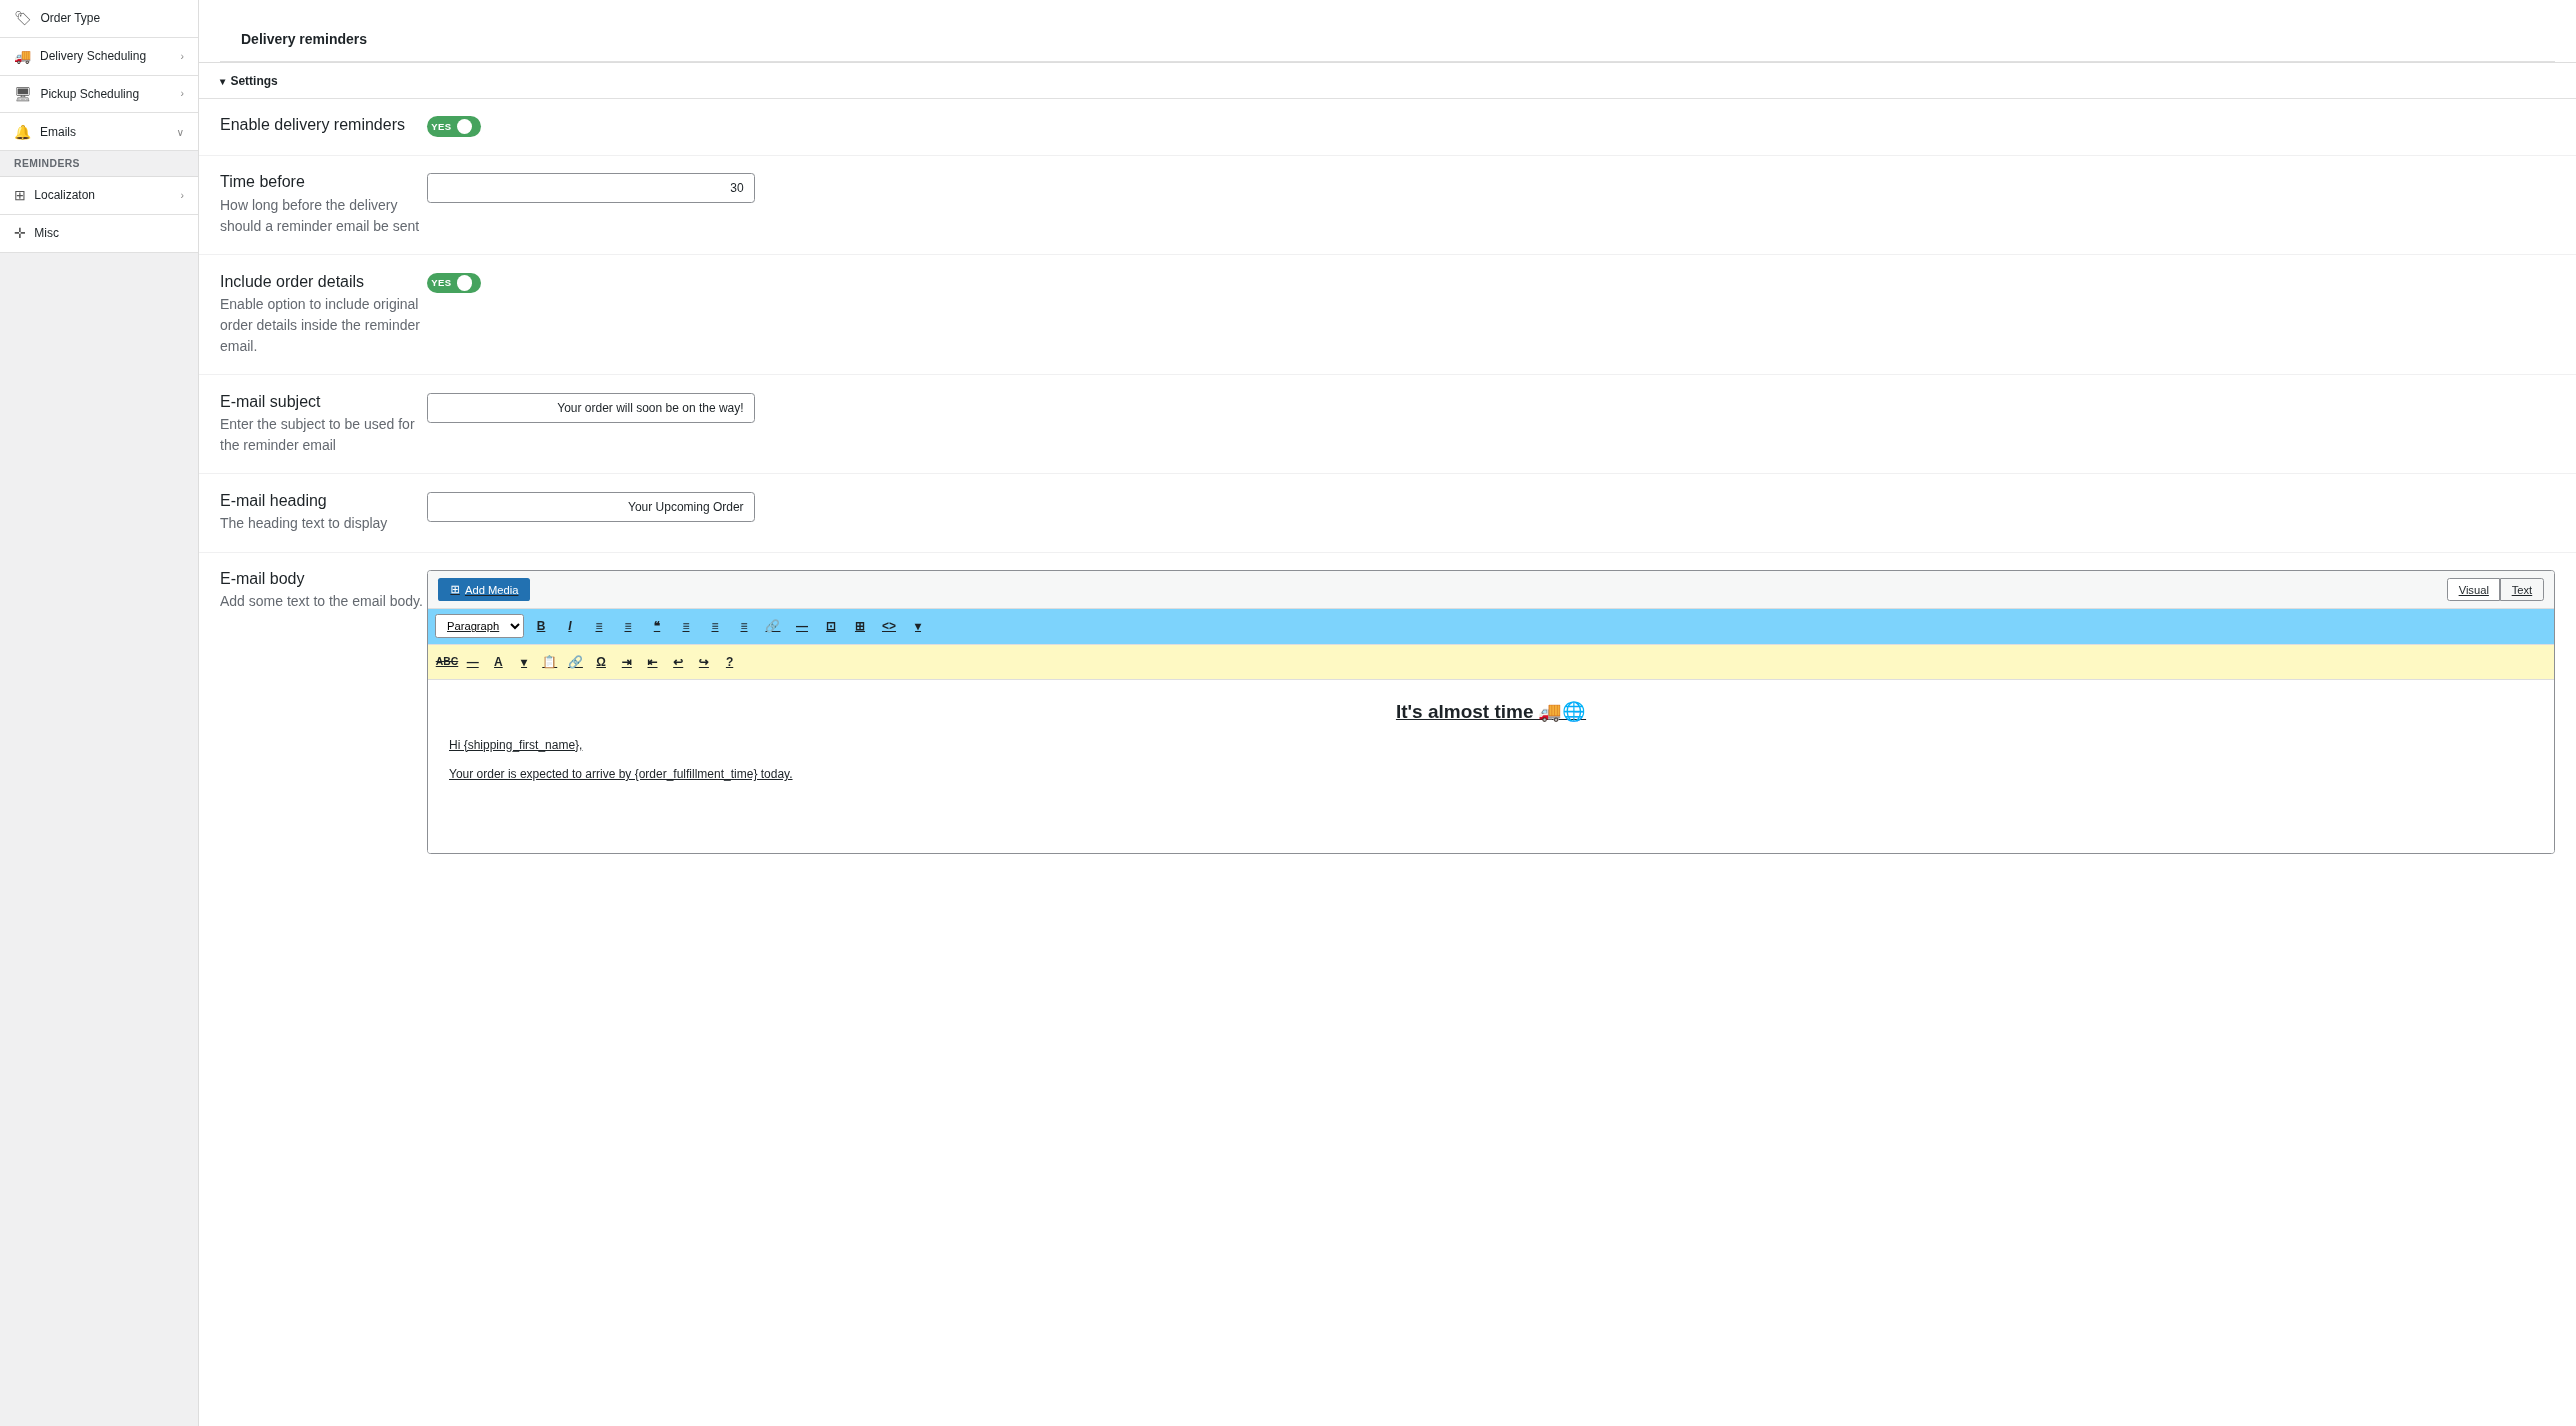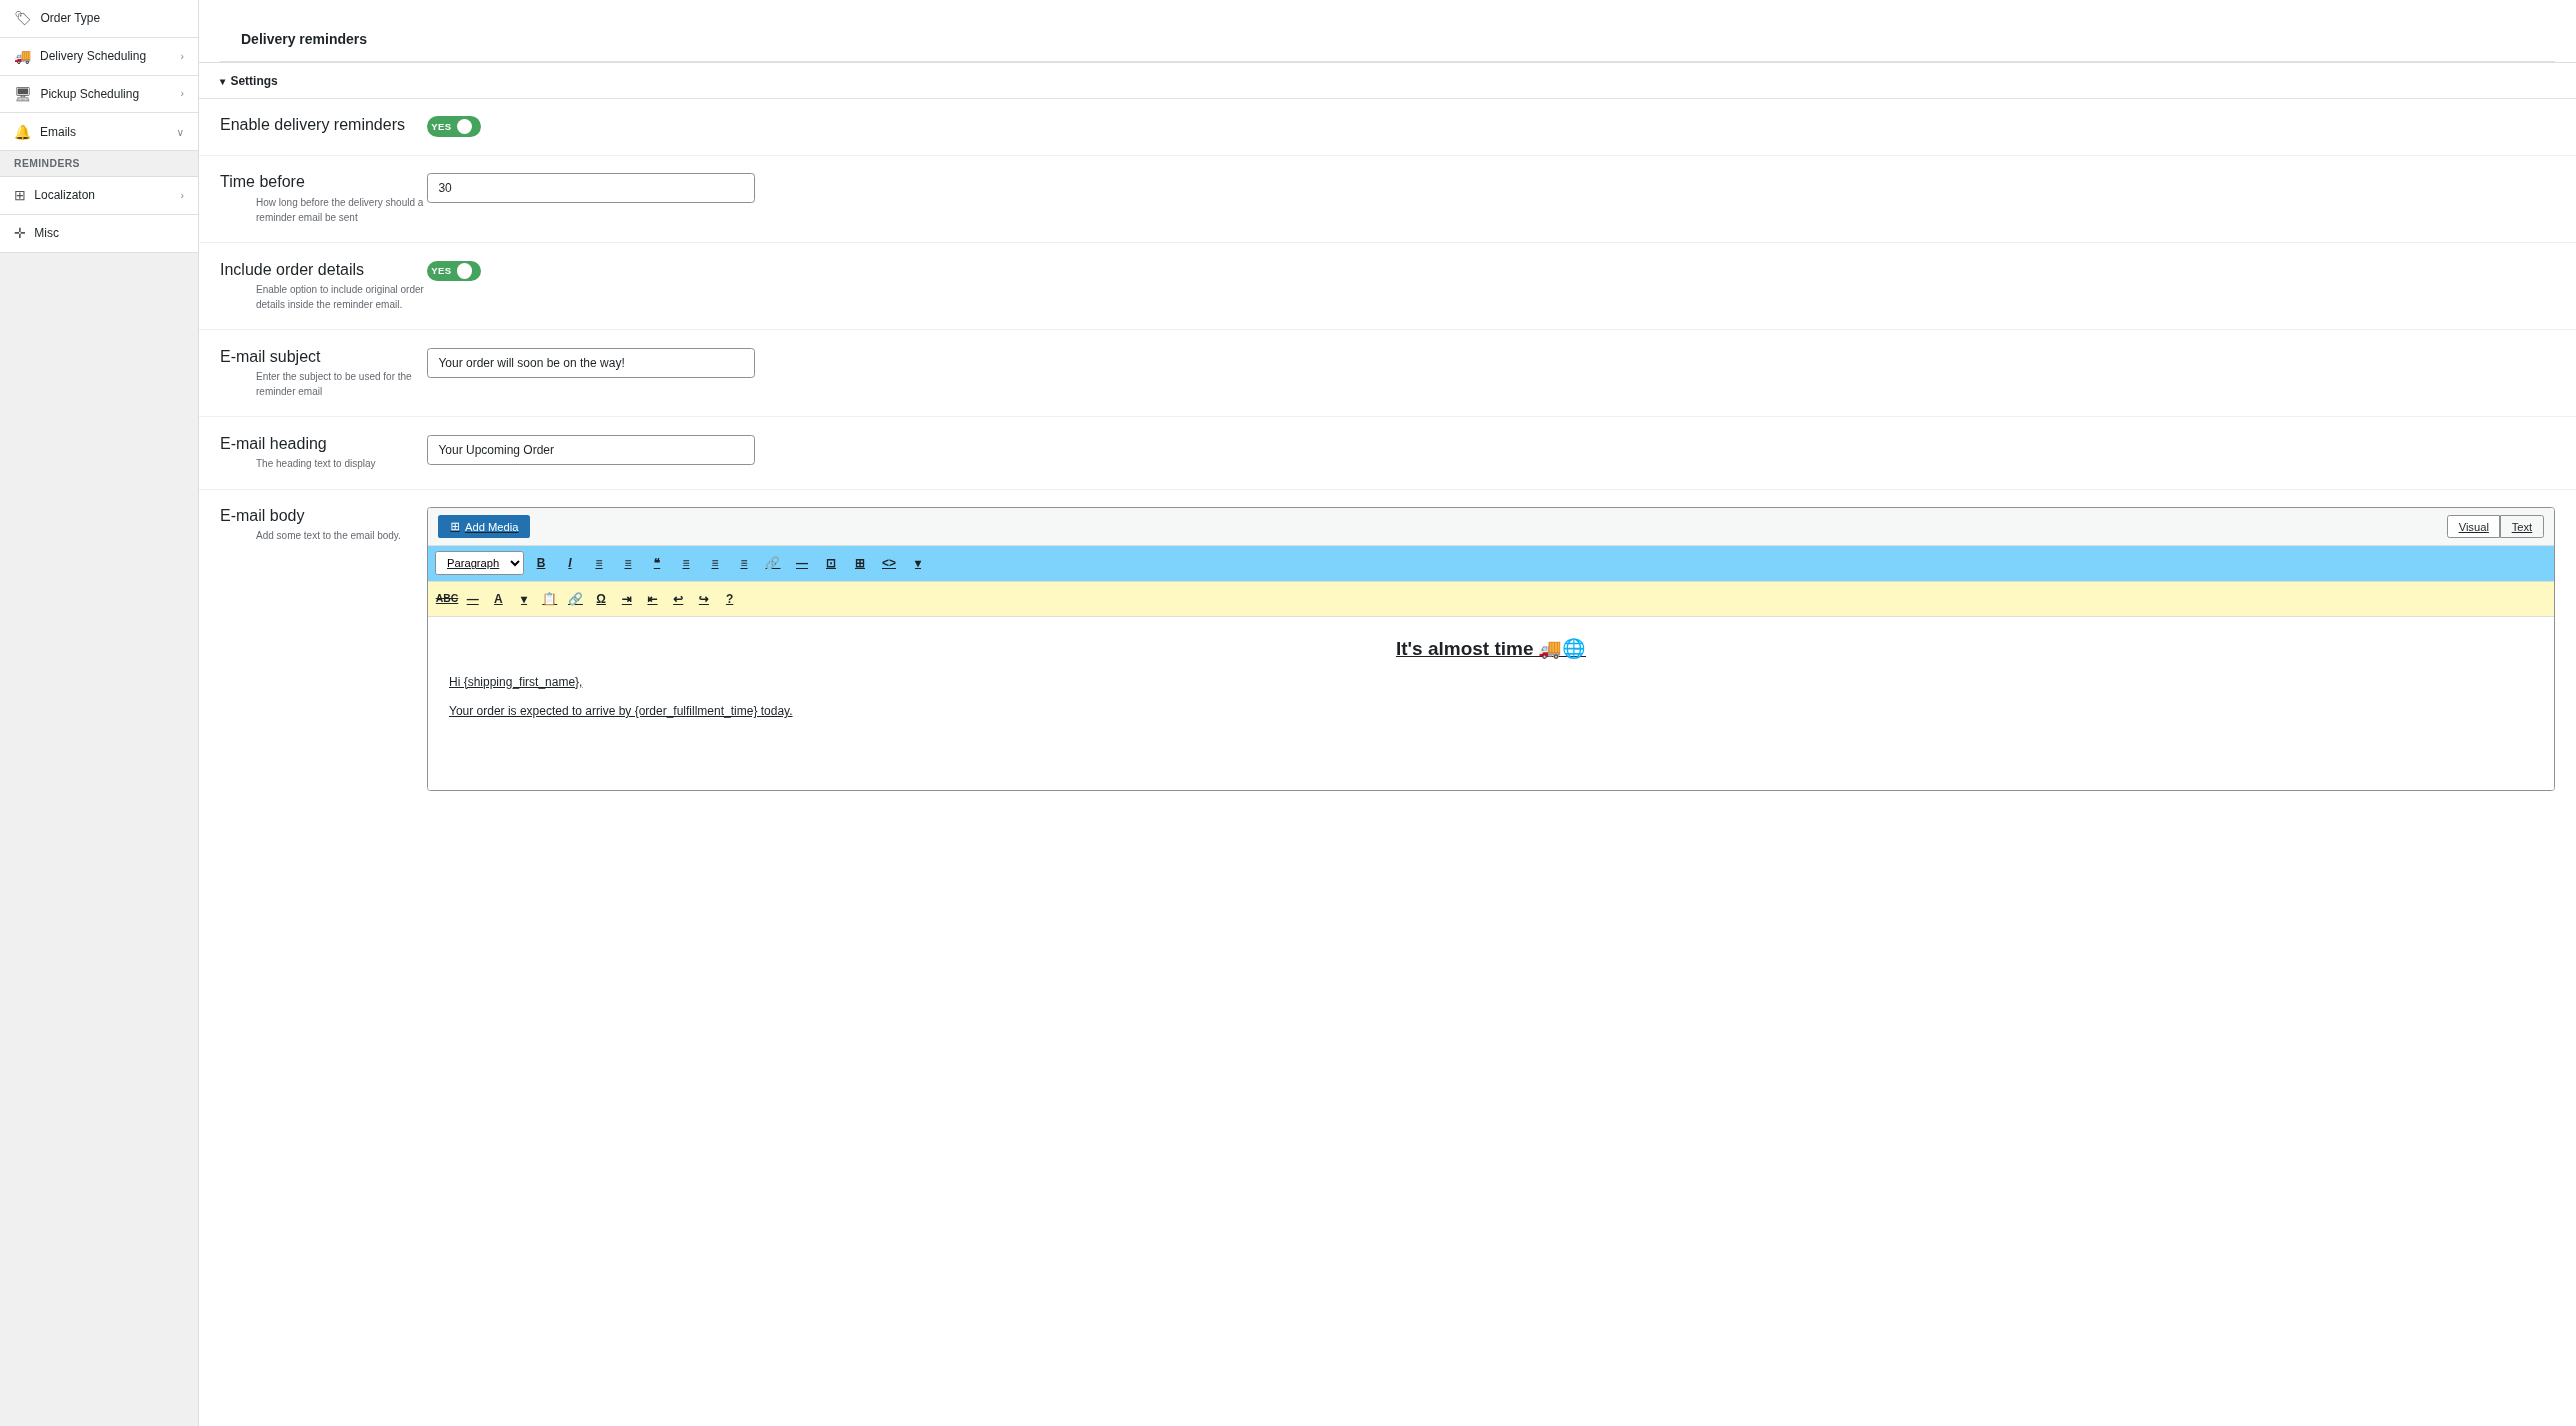--- a/index.html
+++ b/index.html
@@ -19,31 +19,31 @@
     .page-header { padding: 17.3px 21px 0; border-bottom: 0.9px solid #ddd; background: #fff; }
 
     .content-area { padding: 0; }
 
     .section-header { padding: 10.4px 21px; border-bottom: 0.9px solid #e0e0e0; display: flex; align-items: center; font-size: 12px; font-weight: 600; color: #1d2327; cursor: pointer; background: #fff; }
     .section-header .chevron { margin-right: 5.2px; font-size: 10.4px; }
 
     .settings-row { display: flex; align-items: flex-start; padding: 17.3px 21px; border-bottom: 0.9px solid #f0f0f1; background: #fff; }
     .settings-label-col { width: 207px; flex-shrink: 0; }
     .settings-label { font-size: 16px; font-weight: 400; color: #1d2327; margin-bottom: 3.5px; }
-    .settings-desc { font-size: 10px; color: #646970; line-height: 1.5; margin-left: 36px; }
+    .settings-desc { font-size: 14px; color: #646970; line-height: 1.5; }
     .settings-control { flex: 1; text-decoration: underline; }
 
     
     .toggle-container { display: inline-flex; align-items: center; background: #2271b1; border-radius: 17.3px; padding: 2.6px 8.6px 2.6px 4.3px; cursor: pointer; }
     .toggle-yes { color: #fff; font-size: 9.5px; font-weight: 700; margin-right: 5.2px; letter-spacing: 0.4px; }
     .toggle-knob { width: 15.5px; height: 15.5px; background: #fff; border-radius: 50%; }
     .toggle-green { background: #46a35e; }
 
     
-    .text-input { width: 100%; max-width: 328px; padding: 7px 10.4px; border: 0.9px solid #8c8f94; border-radius: 3.5px; font-size: 12px; color: #1d2327; outline: none; }
+    .text-input { width: 100%; max-width: 328px; padding: 7px 10.4px; border: 0.9px solid #8c8f94; border-radius: 3.5px; font-size: 12px; color: #1d2327; outline: none; text-align: right; }
 
     
     .email-body-row { display: flex; align-items: flex-start; padding: 17.3px 21px; background: #fff; }
     .editor-wrapper { flex: 1; border: 0.9px solid #8c8f94; border-radius: 3.5px; overflow: hidden; }
     .editor-topbar { display: flex; justify-content: space-between; align-items: center; padding: 7px 10.4px; border-bottom: 0.9px solid #ddd; background: #f6f7f7; }
     .add-media-btn { display: inline-flex; align-items: center; gap: 5.2px; background: #2271b1; color: #fff; border: none; padding: 5.2px 12px; border-radius: 2.6px; font-size: 11.2px; cursor: pointer; font-weight: 500; }
     .visual-text-tabs { display: flex; gap: 0; }
     .vt-tab { padding: 4.3px 10.4px; font-size: 11.2px; border: 0.9px solid #8c8f94; background: #f6f7f7; cursor: pointer; color: #1d2327; }
     .vt-tab.active { background: #fff; }
     .vt-tab:first-child { border-radius: 2.6px 0 0 2.6px; }

